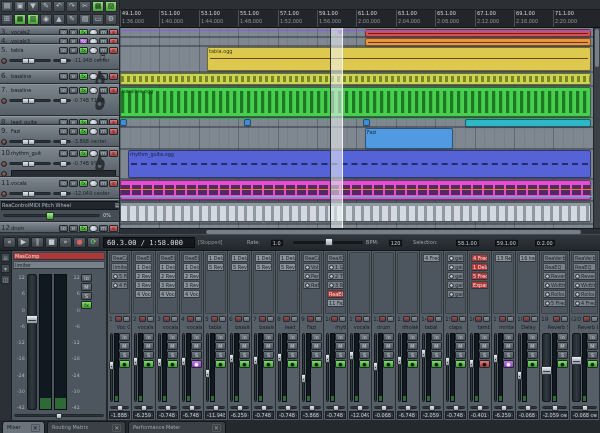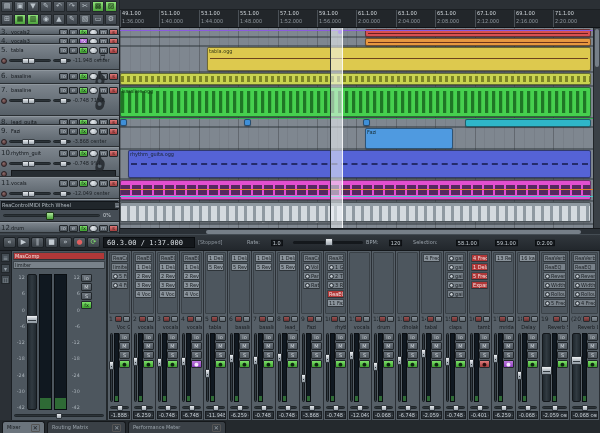--- a/index.html
+++ b/index.html
@@ -494,21 +494,21 @@
   <div id="transport">
     <span id="trbtns" style="display:flex;gap:1px;">
         <div class="trb">«</div>
         <div class="trb">▶</div>
         <div class="trb">∥</div>
         <div class="trb">■</div>
         <div class="trb">»</div>
         <div class="trb" style="color: rgb(224, 96, 96);">●</div>
         <div class="trb" style="color: rgb(125, 224, 106);">⟳</div>
       </span>
-    <span id="pos">60.3.00 / 1:37.000</span>
+    <span id="pos">60.3.00 / 1:58.000</span>
     <span id="status" class="tx">[Stopped]</span>
     <span class="tlab tx">Rate:</span>
     <span class="tfield tx">1.0</span>
     <span id="rateslider">
         <span class="hnd"></span>
       </span>
     <span class="tlab tx">BPM:</span>
     <span class="tfield tx">120</span>
     <span class="tlab tx">Selection:</span>
     <span class="tfield tx">58.1.00</span>

